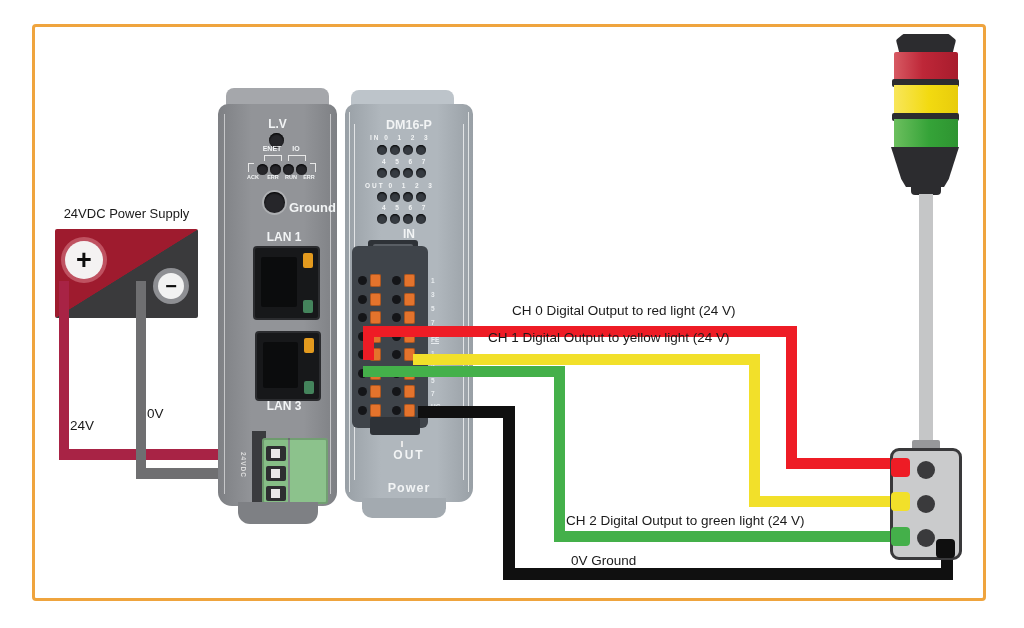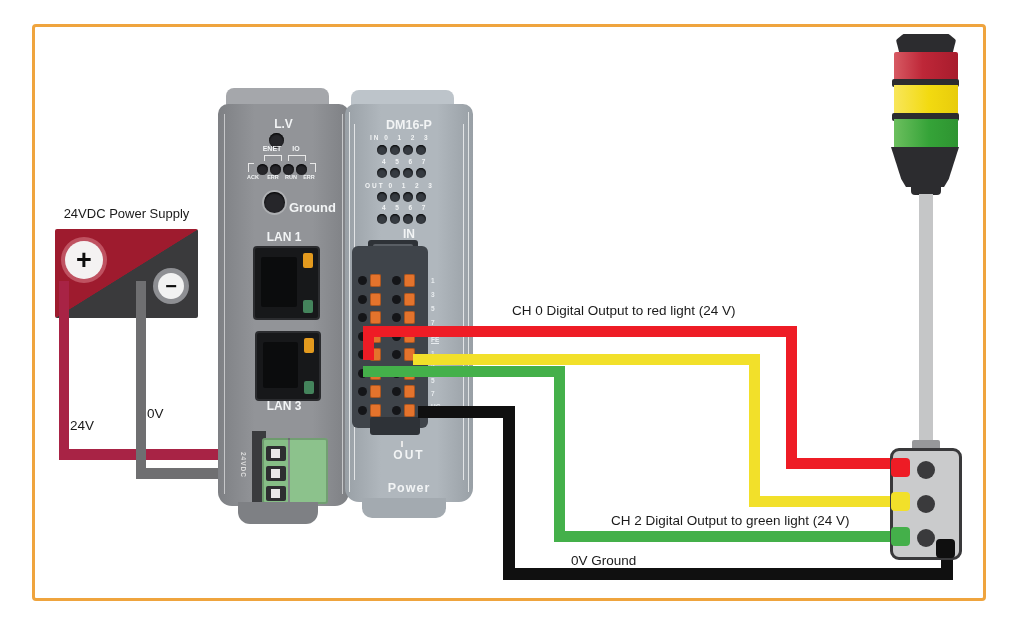--- a/index.html
+++ b/index.html
@@ -23,21 +23,21 @@
   .ps-plus{left:65px;top:241px;width:38px;height:38px;border-radius:50%;background:#F4F2F2;
            box-shadow:0 0 0 4px rgba(230,150,160,.45);display:flex;align-items:center;justify-content:center;
            font-size:27px;font-weight:bold;color:#0d0d0d;}
   .ps-minus{left:153px;top:268px;width:36px;height:36px;border-radius:50%;background:#8E8F93;
             display:flex;align-items:center;justify-content:center;}
   .ps-minus-inner{width:26px;height:26px;border-radius:50%;background:#F2F2F2;display:flex;align-items:center;justify-content:center;
             font-size:20px;font-weight:bold;color:#0d0d0d;}
   
   .ctrl-cap{left:226px;top:88px;width:103px;height:26px;background:#A5A7AB;border-radius:8px 8px 0 0;box-shadow:inset 0 -4px 0 #8E9094;}
   .ctrl-body{left:218px;top:104px;width:119px;height:402px;border-radius:10px 10px 14px 14px;
-             background:linear-gradient(90deg,#7E8084,#929498 28%,#929498 72%,#7E8084);padding-left:12px;}
+             background:linear-gradient(90deg,#7E8084,#929498 28%,#929498 72%,#7E8084);}
   .ctrl-foot{left:238px;top:502px;width:80px;height:22px;background:#7E8084;border-radius:0 0 12px 12px;}
   .dm-cap{left:351px;top:90px;width:103px;height:24px;background:#BDC4CA;border-radius:8px 8px 0 0;box-shadow:inset 0 -4px 0 #A6ADB3;}
   .dm-body{left:345px;top:104px;width:115px;height:398px;border-radius:10px 10px 14px 14px;
            background:linear-gradient(90deg,#99A0A6,#B0B7BD 28%,#B0B7BD 72%,#99A0A6);padding-left:13px;}
   .dm-foot{left:362px;top:498px;width:84px;height:20px;background:#A3AAB0;border-radius:0 0 10px 10px;}
   .trace{position:absolute;width:0;border-left:1.5px solid rgba(255,255,255,.55);}
   .mtext{position:absolute;color:#F2F4F5;font-weight:bold;white-space:pre;}
   .center{width:100%;text-align:center;left:0;}
   .led{border-radius:50%;background:#26262A;box-shadow:inset 0 1px 2px #000;}
   .ledrow{position:absolute;display:flex;}
@@ -298,17 +298,18 @@
     <div class="jconn" style="left:-2px;top:7px;background:#EE1C25;"></div>
     <div class="jconn" style="left:-2px;top:41px;background:#F2E02A;"></div>
     <div class="jconn" style="left:-2px;top:76px;background:#44B04A;"></div>
     <div class="jscrew" style="left:24px;top:10px;"></div>
     <div class="jscrew" style="left:24px;top:44px;"></div>
     <div class="jscrew" style="left:24px;top:78px;"></div>
     <div class="jconn" style="left:43px;top:88px;background:#0F0F0F;"></div>
   </div>
 
   <div class="lbl" style="left:512px;top:303px;">CH 0 Digital Output to red light (24 V)</div>
-  <div class="lbl" style="left:566px;top:513px;margin-left:45px;">CH 2 Digital Output to green light (24 V)</div>
+  <div class="lbl" style="left:488px;top:330px;">CH 1 Digital Output to yellow light (24 V)</div>
+  <div class="lbl" style="left:566px;top:513px;">CH 2 Digital Output to green light (24 V)</div>
   <div class="lbl" style="left:571px;top:553px;">0V Ground</div>
 
 
 </div>
 
 </body></html>

